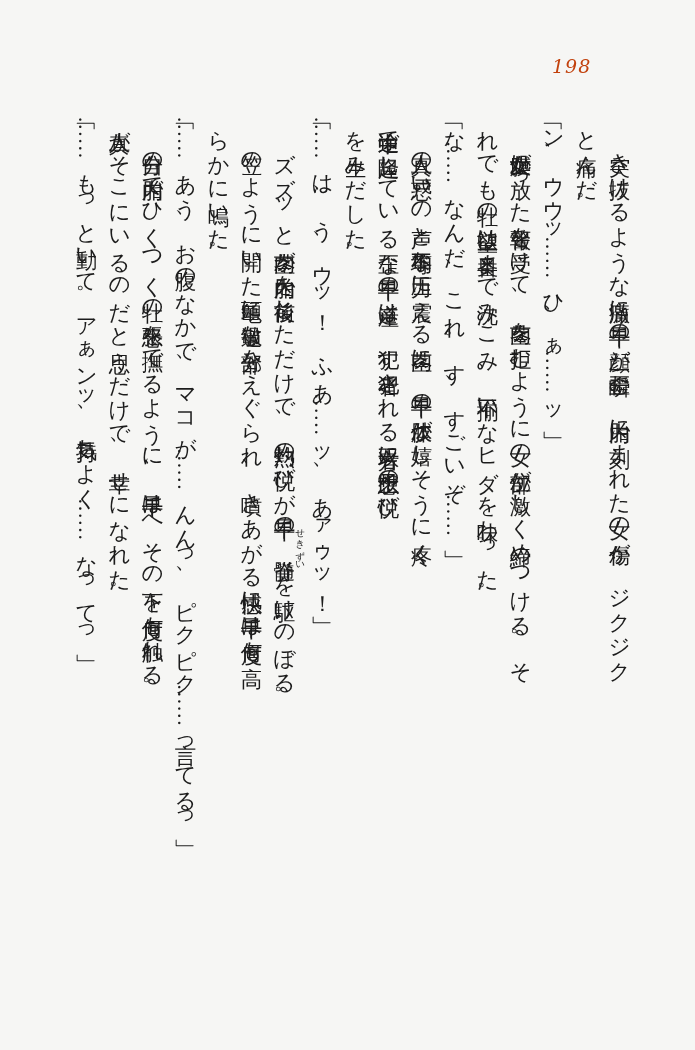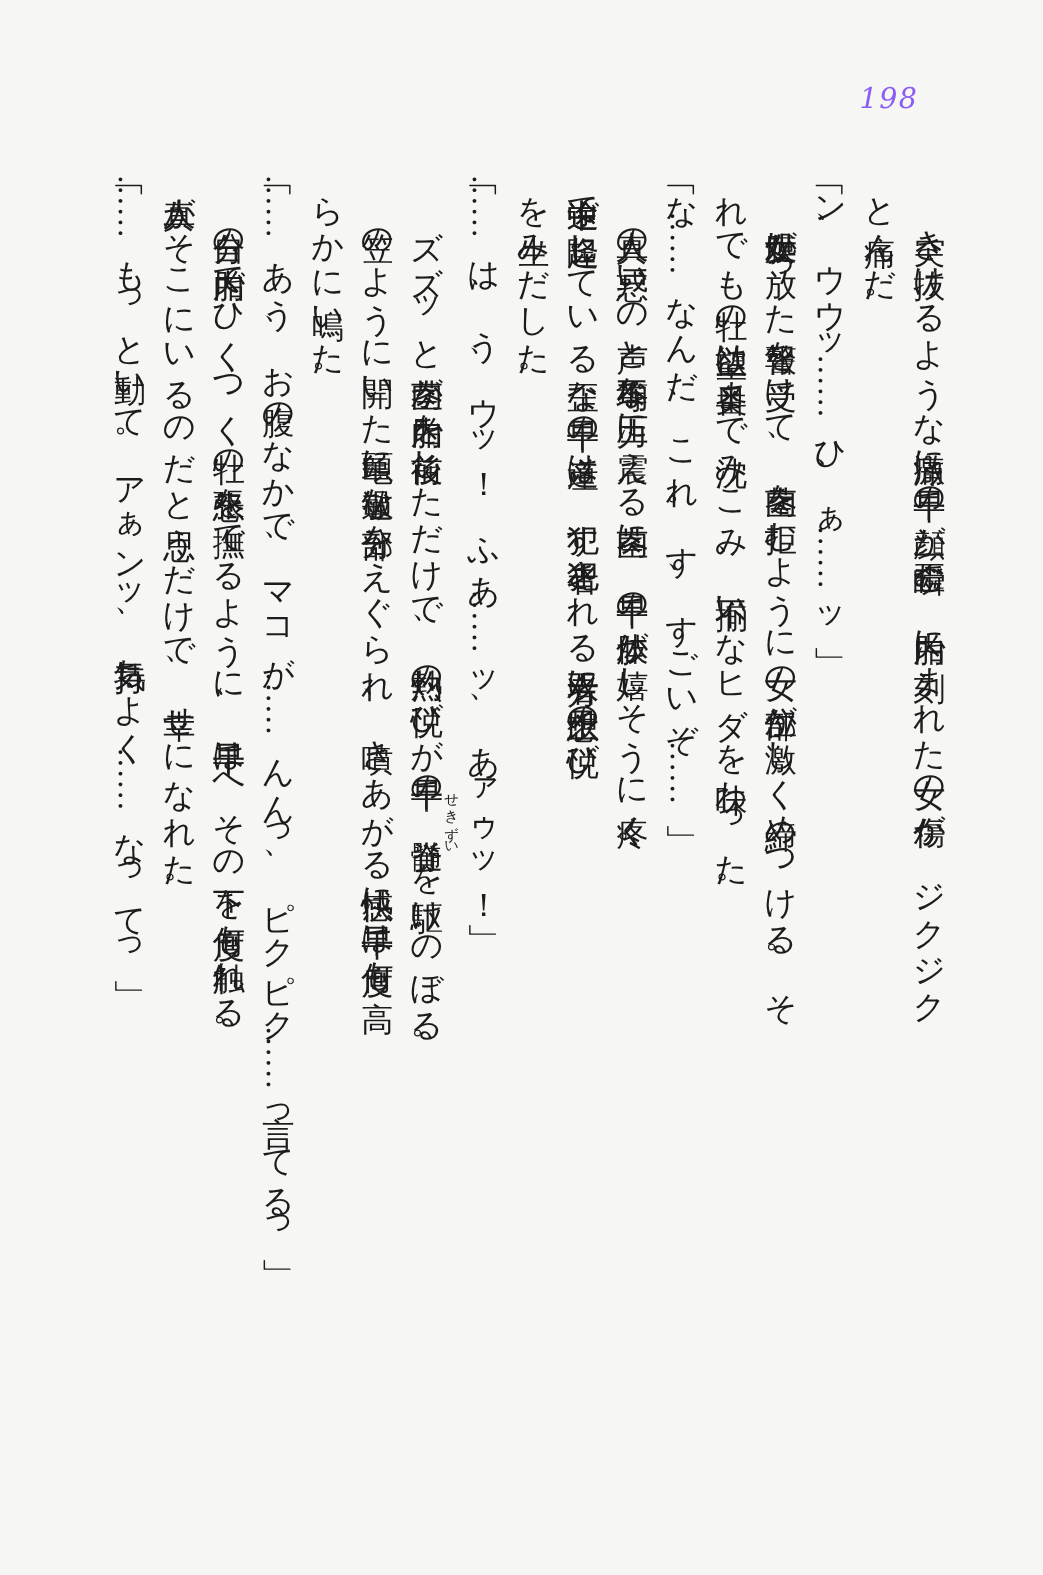--- a/index.html
+++ b/index.html
@@ -11,25 +11,25 @@
     position: relative;
     width: 695px;
     height: 1050px;
     margin: 0 auto;
     background: #f6f6f4;
     overflow: hidden;
   }
   .page-number {
     position: absolute;
     top: 55px;
-    left: 573px;
+    left: 552px;
     font-family: "DejaVu Serif", "Liberation Serif", serif;
     font-style: italic;
     font-size: 19px;
-    color: #8b5cf6;
+    color: #c2410c;
     letter-spacing: 1px;
   }
   .text-block {
     position: absolute;
     top: 116px;
     right: 60px;
     height: 828px;
     writing-mode: vertical-rl;
     text-orientation: mixed;
     font-family: "Liberation Serif", "DejaVu Serif", serif;

